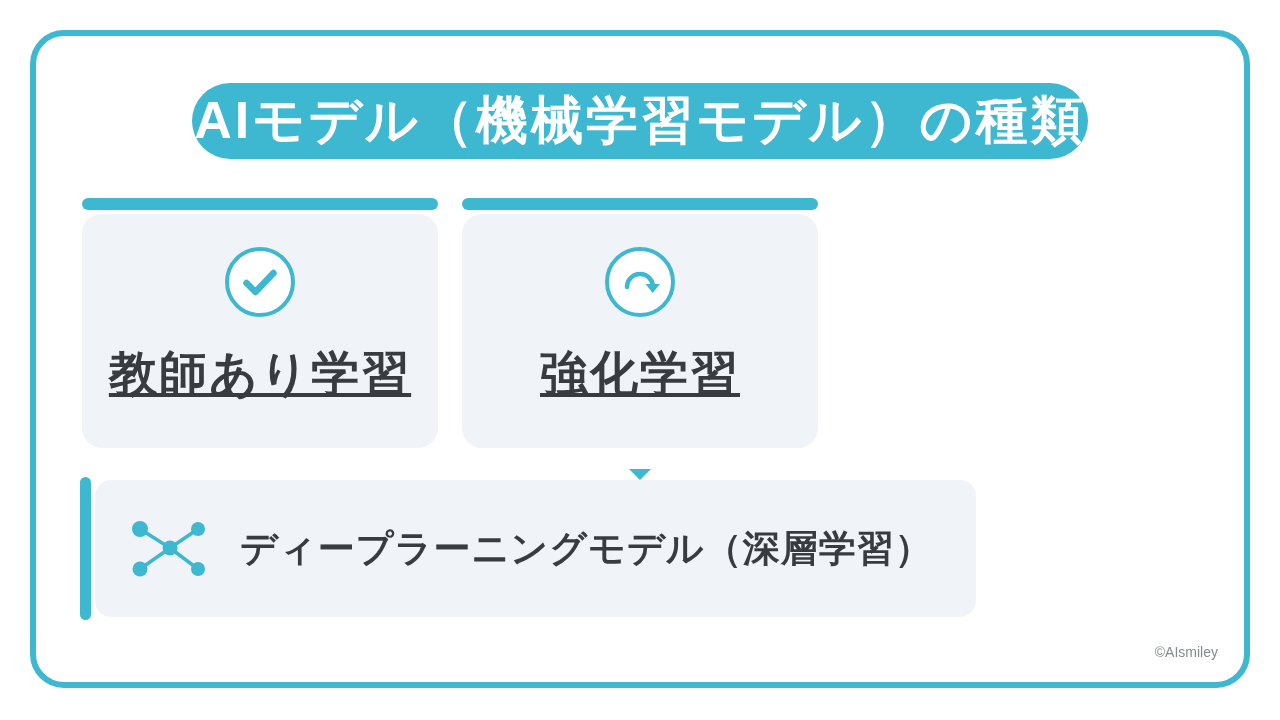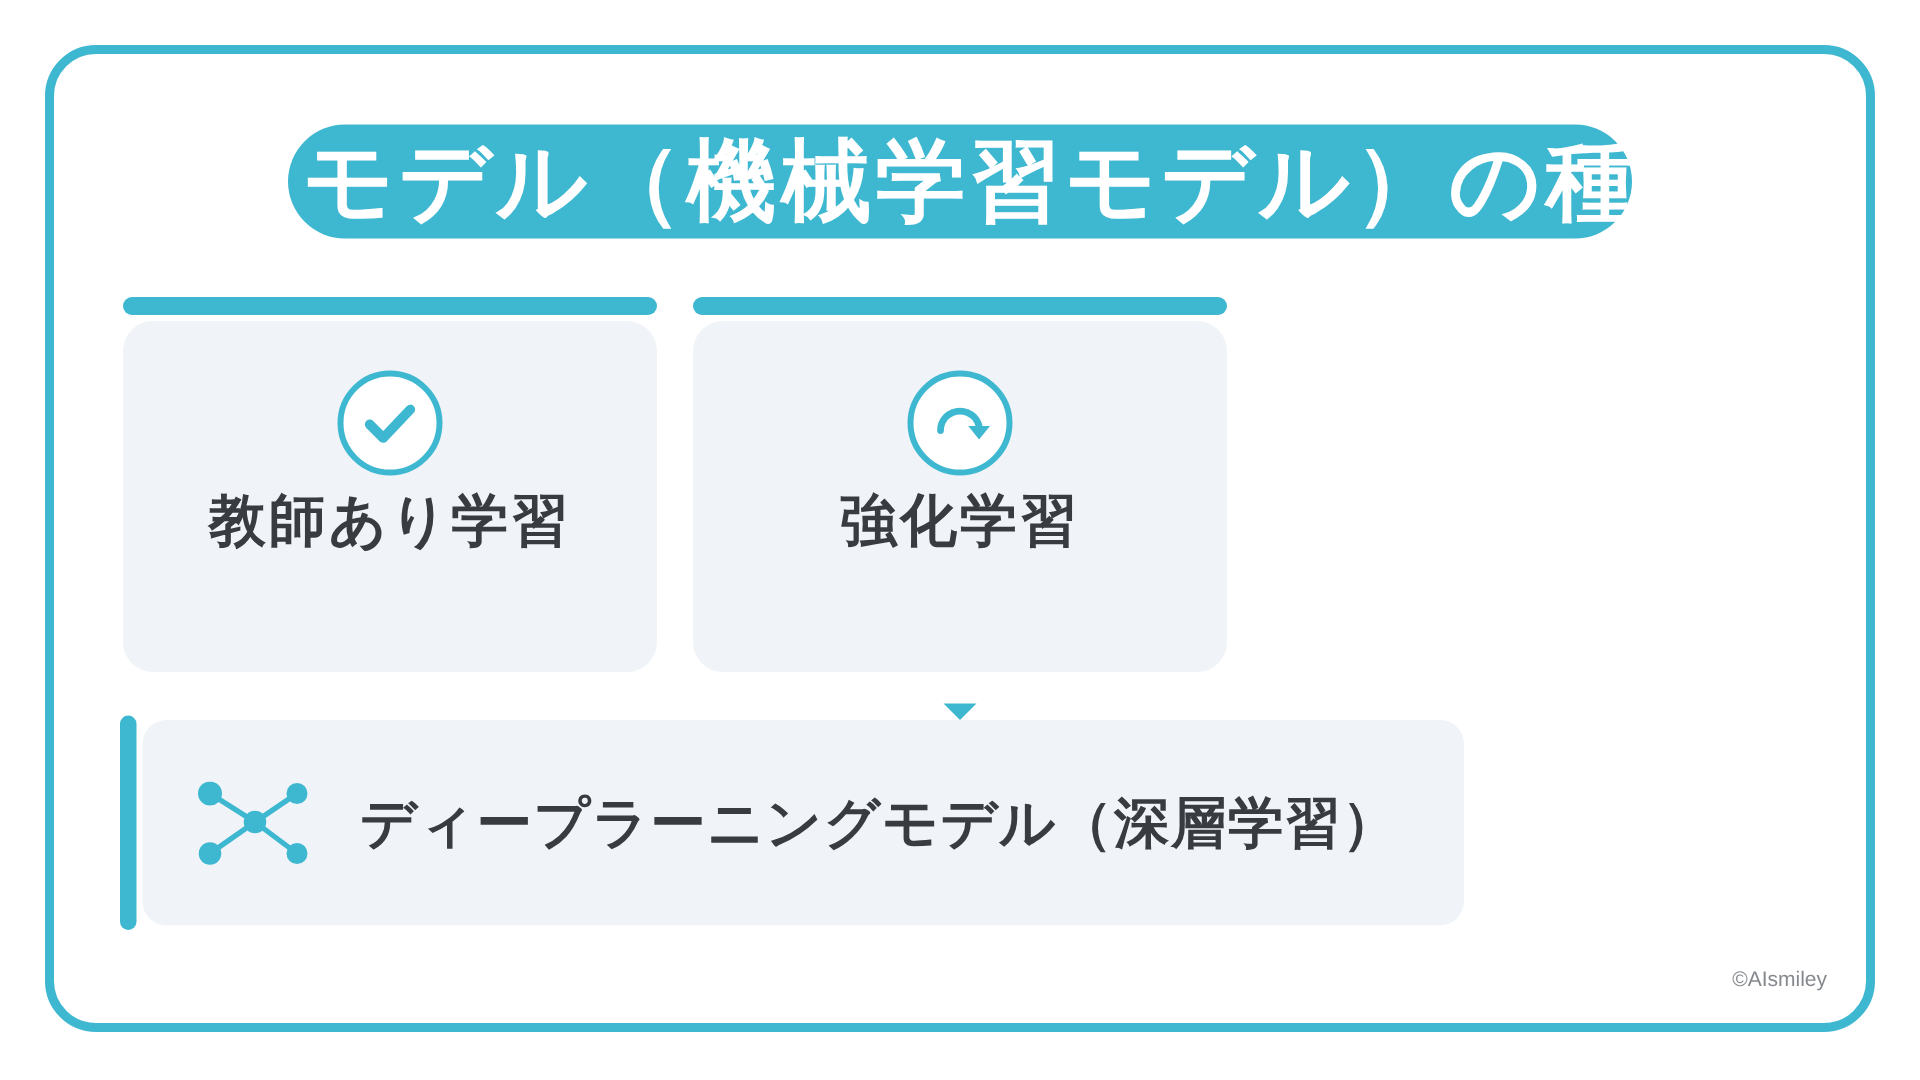--- a/index.html
+++ b/index.html
@@ -20,37 +20,37 @@
   .frame{
     position:absolute;left:30px;top:30px;width:1220px;height:658px;
     border:6px solid var(--accent);border-radius:34px;
   }
   .title-pill{
     position:absolute;left:192px;top:83px;width:896px;height:76px;
     background:var(--accent);border-radius:38px;
     display:flex;align-items:center;justify-content:center;
   }
   .title-pill .title-text{
-    color:#fff;font-weight:bold;font-size:60px;letter-spacing:3px;white-space:nowrap;font-family:Liberation Mono, monospace;
+    color:#fff;font-weight:bold;font-size:52px;letter-spacing:3px;white-space:nowrap;
   }
   .cards{
     position:absolute;left:82px;top:198px;width:1116px;
     display:flex;gap:24px;
   }
   .card{width:356px;display:flex;flex-direction:column;}
   .card-topbar{height:12px;border-radius:6px;background:var(--accent);margin-bottom:4px;}
   .card-body{
     height:234px;background:var(--panel_bg);border-radius:20px;
     display:flex;flex-direction:column;align-items:center;
   }
   .icon-circle{margin-top:32px;width:72px;height:72px;color:var(--accent);}
   .icon-circle svg{display:block;width:72px;height:72px;}
   .card-label{
-    margin-top:4px;font-size:38px;font-weight:bold;color:var(--text_dark);
-    letter-spacing:2px;white-space:nowrap;
+    margin-top:24px;font-size:48px;font-weight:bold;color:var(--text_dark);
+    letter-spacing:2px;white-space:nowrap;text-decoration:underline;
   }
   .triangle-down{
     position:absolute;left:629px;top:469px;width:0;height:0;
     border-left:11px solid transparent;border-right:11px solid transparent;
     border-top:11px solid var(--accent);
   }
   .accent-bar{
     position:absolute;left:80px;top:477px;width:11px;height:143px;
     border-radius:6px;background:var(--accent);
   }

